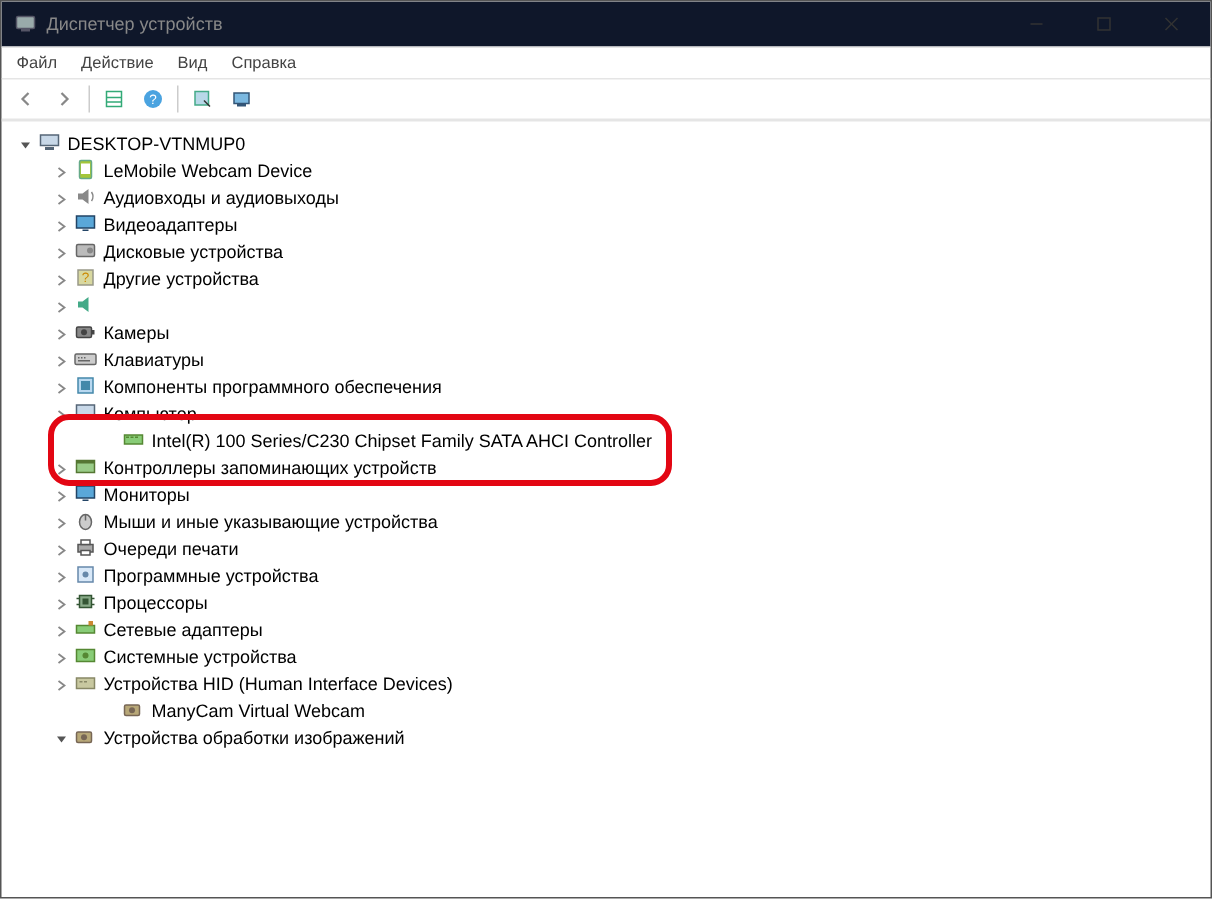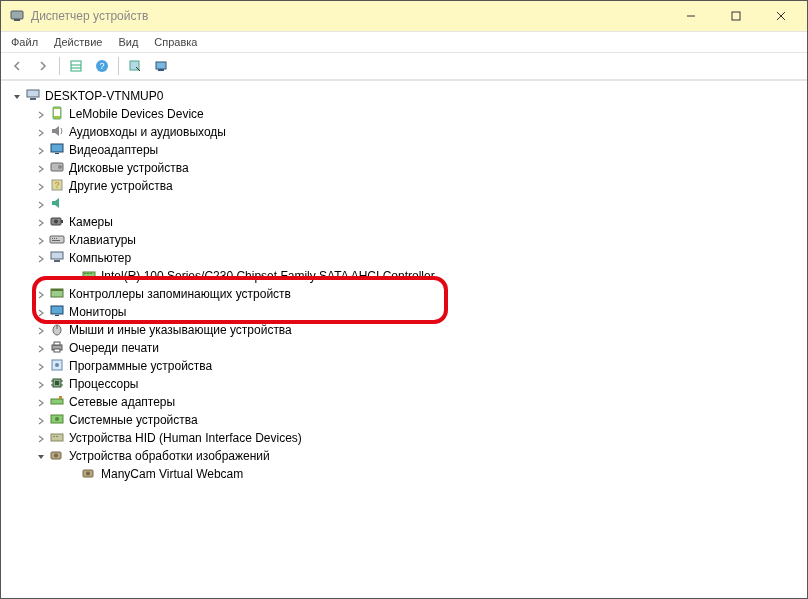--- a/index.html
+++ b/index.html
@@ -10,21 +10,21 @@
     width: 808px;
     height: 599px;
     overflow: hidden;
     border: 1px solid #555;
   }
   .titlebar {
     height: 30px;
     display: flex;
     align-items: center;
     padding: 0 4px 0 8px;
-    background: #fef9c3;
+    background: #0f172a;
   }
   .titlebar .appicon { width: 16px; height: 16px; margin-right: 6px; display:flex; align-items:center; justify-content:center; }
   .titlebar .title { flex: 1; color: #888; font-size: 12px; }
   .winbtns { display: flex; }
   .winbtn {
     width: 45px; height: 30px;
     display: flex; align-items: center; justify-content: center;
     color: #555;
   }
   .menubar {
@@ -187,21 +187,21 @@
         <svg width="10" height="10">
           <path d="M3 2 L7 5 L3 8" fill="none" stroke="#888" stroke-width="1.2"></path>
         </svg>
       </span>
       <span class="icon">
         <svg width="16" height="16" viewBox="0 0 16 16">
           <rect x="4" y="2" width="8" height="12" rx="1" fill="#a4c639" stroke="#6a8"></rect>
           <rect x="5" y="4" width="6" height="7" fill="#fff"></rect>
         </svg>
       </span>
-      <span class="label">LeMobile Devices Device</span>
+      <span class="label">LeMobile Webcam Device</span>
     </div>
     <div class="node indent1">
       <span class="chev c1">
         <svg width="10" height="10">
           <path d="M3 2 L7 5 L3 8" fill="none" stroke="#888" stroke-width="1.2"></path>
         </svg>
       </span>
       <span class="icon">
         <svg width="16" height="16" viewBox="0 0 16 16">
           <path d="M3 6 L6 6 L10 3 L10 13 L6 10 L3 10 Z" fill="#888"></path>
@@ -288,20 +288,34 @@
       <span class="icon">
         <svg width="16" height="16" viewBox="0 0 16 16">
           <rect x="1" y="5" width="14" height="7" rx="1" fill="#ccc" stroke="#666"></rect>
           <rect x="3" y="7" width="1" height="1" fill="#666"></rect>
           <rect x="5" y="7" width="1" height="1" fill="#666"></rect>
           <rect x="7" y="7" width="1" height="1" fill="#666"></rect>
           <rect x="3" y="9" width="8" height="1" fill="#666"></rect>
         </svg>
       </span>
       <span class="label">Клавиатуры</span>
+    </div>
+    <div class="node indent1">
+      <span class="chev c1">
+        <svg width="10" height="10">
+          <path d="M3 2 L7 5 L3 8" fill="none" stroke="#888" stroke-width="1.2"></path>
+        </svg>
+      </span>
+      <span class="icon">
+        <svg width="16" height="16" viewBox="0 0 16 16">
+          <rect x="3" y="3" width="10" height="10" fill="#b8d8f0" stroke="#48a"></rect>
+          <rect x="5" y="5" width="6" height="6" fill="#48a"></rect>
+        </svg>
+      </span>
+      <span class="label">Компоненты программного обеспечения</span>
     </div>
     <div class="node indent1">
       <span class="chev c1">
         <svg width="10" height="10">
           <path d="M3 2 L7 5 L3 8" fill="none" stroke="#888" stroke-width="1.2"></path>
         </svg>
       </span>
       <span class="icon">
         <svg width="16" height="16" viewBox="0 0 16 16">
           <rect x="2" y="3" width="12" height="7" fill="#c8d8e8" stroke="#567"></rect>
@@ -446,38 +460,38 @@
       </span>
       <span class="icon">
         <svg width="16" height="16" viewBox="0 0 16 16">
           <rect x="2" y="5" width="12" height="7" fill="#c8c8a0" stroke="#886"></rect>
           <rect x="4" y="7" width="2" height="1" fill="#886"></rect>
           <rect x="7" y="7" width="2" height="1" fill="#886"></rect>
         </svg>
       </span>
       <span class="label">Устройства HID (Human Interface Devices)</span>
     </div>
-    <div class="node indent1">
-      <span class="chev c1">
-        <svg width="10" height="10">
-          <path d="M2 3 L8 3 L5 7 Z" fill="#555"></path>
-        </svg>
-      </span>
+    <div class="node indent2">
       <span class="icon">
         <svg width="16" height="16" viewBox="0 0 16 16">
           <rect x="2" y="5" width="10" height="7" rx="1" fill="#b8a878" stroke="#765"></rect>
           <circle cx="7" cy="8.5" r="2" fill="#765"></circle>
         </svg>
       </span>
-      <span class="label">Устройства обработки изображений</span>
-    </div>
-    <div class="node indent2">
+      <span class="label">ManyCam Virtual Webcam</span>
+    </div>
+    <div class="node indent1">
+      <span class="chev c1">
+        <svg width="10" height="10">
+          <path d="M2 3 L8 3 L5 7 Z" fill="#555"></path>
+        </svg>
+      </span>
       <span class="icon">
         <svg width="16" height="16" viewBox="0 0 16 16">
           <rect x="2" y="5" width="10" height="7" rx="1" fill="#b8a878" stroke="#765"></rect>
           <circle cx="7" cy="8.5" r="2" fill="#765"></circle>
         </svg>
       </span>
-      <span class="label">ManyCam Virtual Webcam</span>
+      <span class="label">Устройства обработки изображений</span>
     </div>
   </div>
 
 <div class="highlight-box" id="hl" style="top: 276px; left: 32px; width: 416px; height: 48px;"></div>
 
 </body></html>

